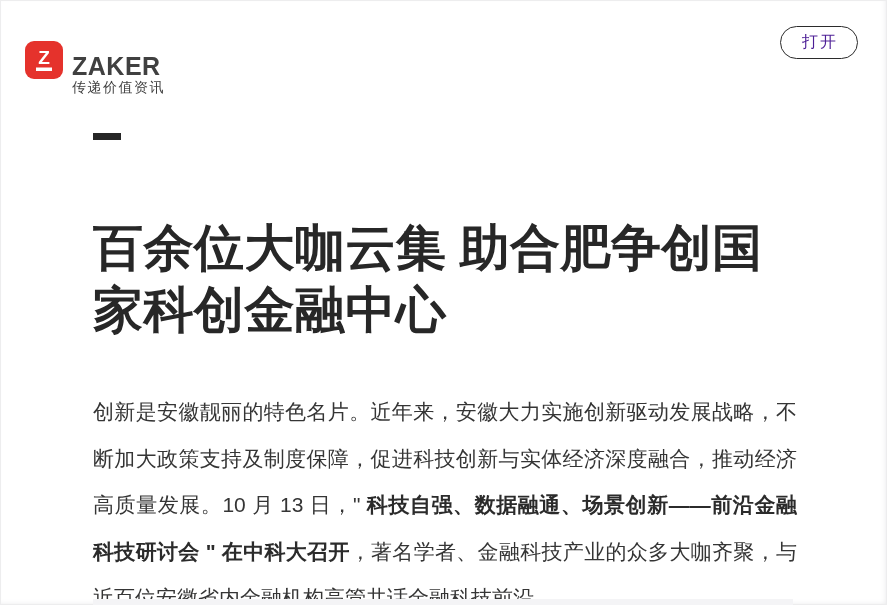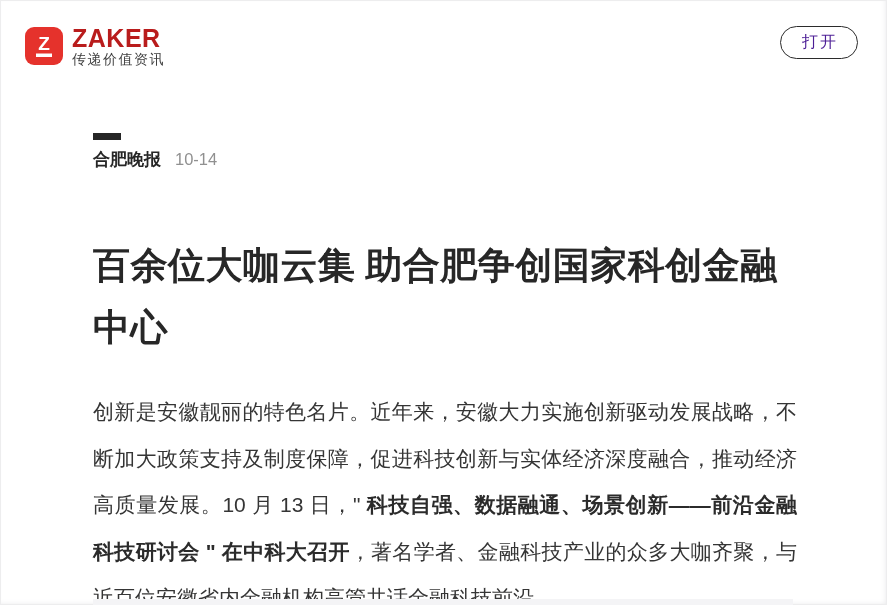--- a/index.html
+++ b/index.html
@@ -24,23 +24,24 @@
     top: 25px;
     display: flex;
     align-items: center;
     cursor: pointer;
   }
   .logo-badge { width: 38px; height: 38px; display: block; }
   .brand-col { margin-left: 9px; display: flex; flex-direction: column; }
   .brand-name {
     font-size: 25px;
     font-weight: bold;
-    color: #b91c1c;
+    color: #404040;
     letter-spacing: 0.5px;
     line-height: 26px;
+    margin-top: 28px;
   }
   .brand-tagline {
     font-size: 14px;
     color: #3f3f3f;
     letter-spacing: 1.5px;
     line-height: 15px;
     margin-top: 1px;
   }
   .open-btn {
     position: absolute;
@@ -86,24 +87,24 @@
     cursor: pointer;
   }
   .publish-date {
     font-size: 16.5px;
     color: #909090;
     margin-left: 14px;
   }
   .article-title {
     position: absolute;
     left: 93px;
-    top: 235px;
+    top: 217px;
     width: 706px;
     font-family: "Liberation Serif", "DejaVu Serif", serif;
-    font-size: 37px;
+    font-size: 50px;
     font-weight: bold;
     color: #272727;
     line-height: 62px;
     letter-spacing: 0.5px;
   }
   .article-paragraph {
     position: absolute;
     left: 93px;
     top: 389px;
     width: 704px;
@@ -136,24 +137,20 @@
     <div class="brand-col">
       <span class="brand-name">ZAKER</span>
       <span class="brand-tagline">传递价值资讯</span>
     </div>
   </div>
 
   <button class="open-btn">打开</button>
 
   <div class="section-marker"></div>
 
-  <div class="source-row">
-    <span class="source-name">合肥晚报</span>
-    <span class="publish-date">10-14</span>
-  </div>
 
   <h1 class="article-title">百余位大咖云集 助合肥争创国家科创金融中心</h1>
 
   <p class="article-paragraph"><span>创新是安徽靓丽的特色名片。近年来，安徽大力实施创新驱动发展战略，不断加大政策支持及制度保障，促进科技创新与实体经济深度融合，推动经济高质量发展。10 月 13 日，" </span><b>科技自强、数据融通、场景创新——前沿金融科技研讨会 " 在中科大召开</b><span>，著名学者、金融科技产业的众多大咖齐聚，与近百位安徽省内金融机构高管共话金融科技前沿。</span></p>
 
   <div class="next-image-edge"></div>
 
 </div>
 
 </body></html>

